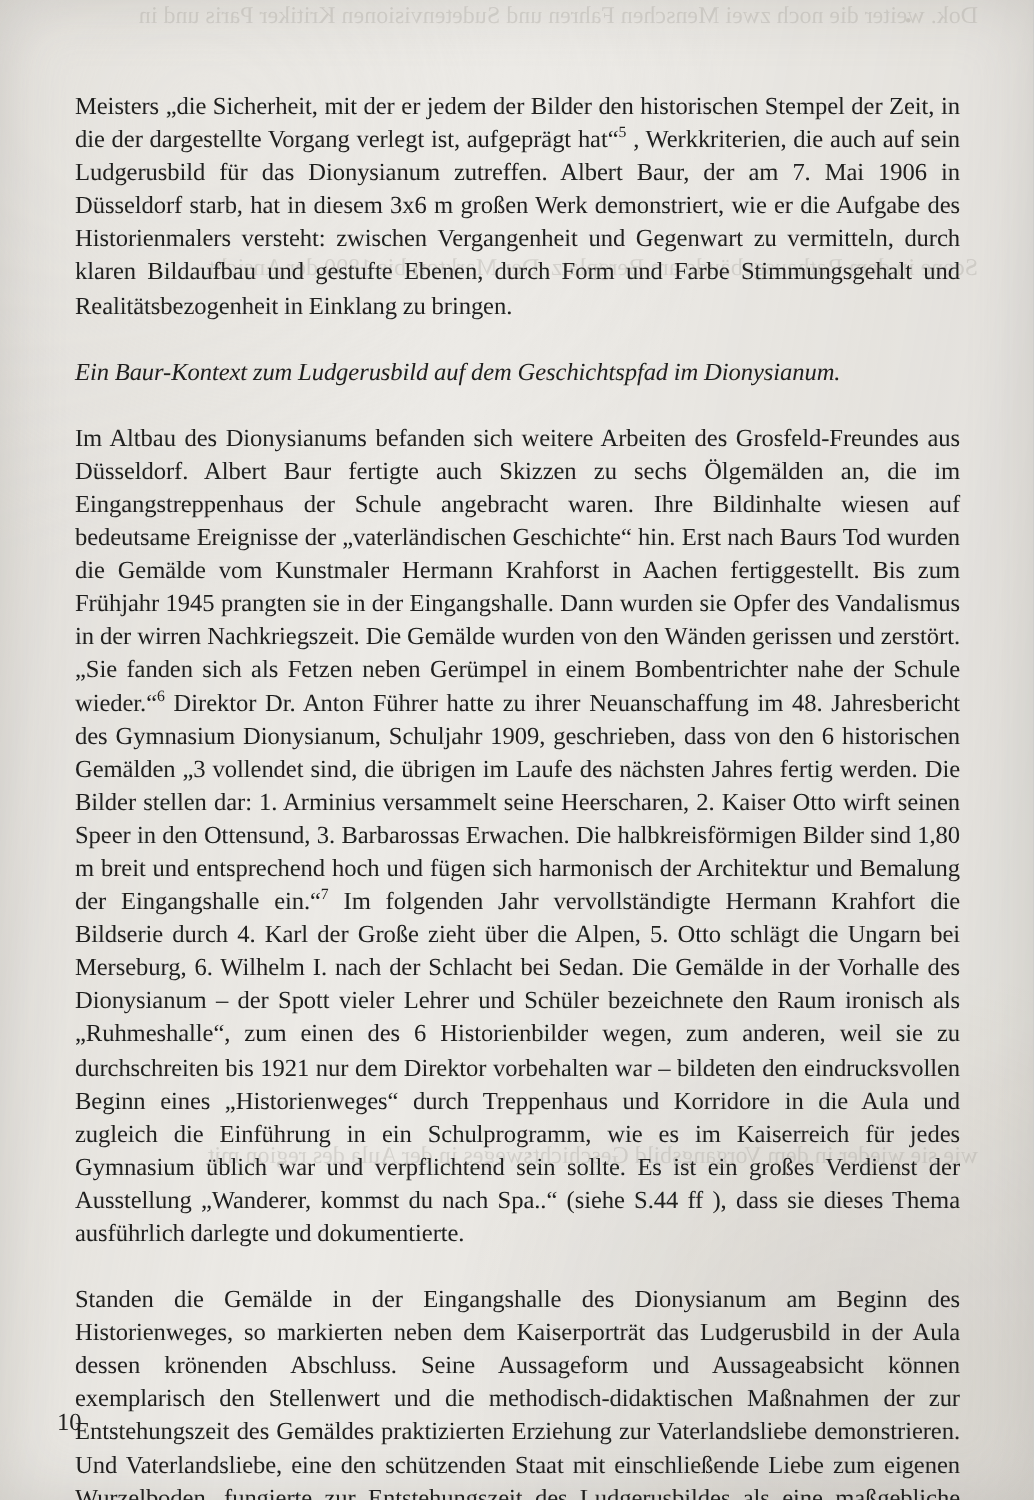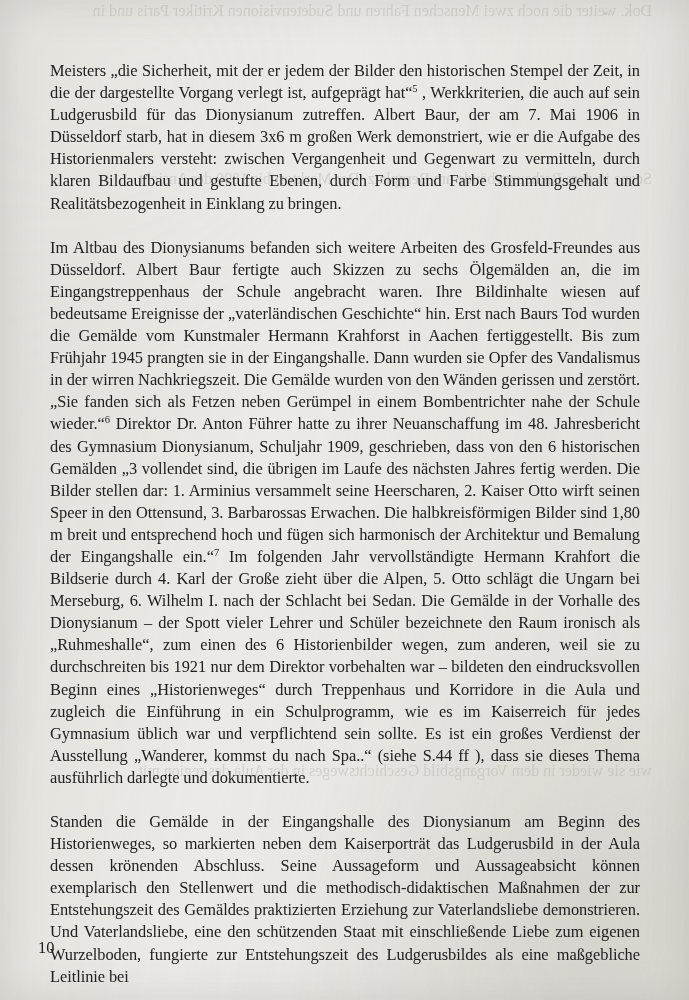--- a/index.html
+++ b/index.html
@@ -124,20 +124,21 @@
   <div class="bleed bleed-c">Dok. weiter die noch zwei Menschen Fahren und Sudetenvisionen Kritiker Paris und in</div>
 
   <div class="speck" style="left:604px; top:12px; width:3px; height:3px;"></div>
   <div class="speck" style="left:352px; top:768px; width:2px; height:2px;"></div>
   <div class="speck" style="left:112px; top:974px; width:2px; height:2px;"></div>
 
   <div class="textblock">
 
     <p class="body"><span>Meisters „die Sicherheit, mit der er jedem der Bilder den historischen Stempel der Zeit, in die der dargestellte Vorgang verlegt ist, aufgeprägt hat“</span><sup class="fn">5</sup><span> , Werkkriterien, die auch auf sein Ludgerusbild für das Dionysianum zutreffen. Albert Baur, der am 7. Mai 1906 in Düsseldorf starb, hat in diesem 3x6 m großen Werk demonstriert, wie er die Aufgabe des Historienmalers versteht: zwischen Vergangenheit und Gegenwart zu vermitteln, durch klaren Bildaufbau und gestufte Ebenen, durch Form und Farbe Stimmungsgehalt und Realitätsbezogenheit in Einklang zu bringen.</span></p>
 
+    <p class="body section-heading">Ein Baur-Kontext zum Ludgerusbild auf dem Geschichtspfad im Dionysianum.</p>
 
     <p class="body"><span>Im Altbau des Dionysianums befanden sich weitere Arbeiten des Grosfeld-Freundes aus Düsseldorf. Albert Baur fertigte auch Skizzen zu sechs Ölgemälden an, die im Eingangstreppenhaus der Schule angebracht waren. Ihre Bildinhalte wiesen auf bedeutsame Ereignisse der „vaterländischen Geschichte“ hin. Erst nach Baurs Tod wurden die Gemälde vom Kunstmaler Hermann Krahforst in Aachen fertiggestellt. Bis zum Frühjahr 1945 prangten sie in der Eingangshalle. Dann wurden sie Opfer des Vandalismus in der wirren Nachkriegszeit. Die Gemälde wurden von den Wänden gerissen und zerstört. „Sie fanden sich als Fetzen neben Gerümpel in einem Bombentrichter nahe der Schule wieder.“</span><sup class="fn">6</sup><span> Direktor Dr. Anton Führer hatte zu ihrer Neuanschaffung im 48. Jahresbericht des Gymnasium Dionysianum, Schuljahr 1909, geschrieben, dass von den 6 historischen Gemälden „3 vollendet sind, die übrigen im Laufe des nächsten Jahres fertig werden. Die Bilder stellen dar: 1. Arminius versammelt seine Heerscharen, 2. Kaiser Otto wirft seinen Speer in den Ottensund, 3. Barbarossas Erwachen. Die halbkreisförmigen Bilder sind 1,80 m breit und entsprechend hoch und fügen sich harmonisch der Architektur und Bemalung der Eingangshalle ein.“</span><sup class="fn">7</sup><span> Im folgenden Jahr vervollständigte Hermann Krahfort die Bildserie durch 4. Karl der Große zieht über die Alpen, 5. Otto schlägt die Ungarn bei Merseburg, 6. Wilhelm I. nach der Schlacht bei Sedan. Die Gemälde in der Vorhalle des Dionysianum – der Spott vieler Lehrer und Schüler bezeichnete den Raum ironisch als „Ruhmeshalle“, zum einen des 6 Historienbilder wegen, zum anderen, weil sie zu durchschreiten bis 1921 nur dem Direktor vorbehalten war – bildeten den eindrucksvollen Beginn eines „Historienweges“ durch Treppenhaus und Korridore in die Aula und zugleich die Einführung in ein Schulprogramm, wie es im Kaiserreich für jedes Gymnasium üblich war und verpflichtend sein sollte. Es ist ein großes Verdienst der Ausstellung „Wanderer, kommst du nach Spa..“ (siehe S.44 ff ), dass sie dieses Thema ausführlich darlegte und dokumentierte.</span></p>
 
     <p class="body">Standen die Gemälde in der Eingangshalle des Dionysianum am Beginn des Historienweges, so markierten neben dem Kaiserporträt das Ludgerusbild in der Aula dessen krönenden Abschluss. Seine Aussageform und Aussageabsicht können exemplarisch den Stellenwert und die methodisch-didaktischen Maßnahmen der zur Entstehungszeit des Gemäldes praktizierten Erziehung zur Vaterlandsliebe demonstrieren. Und Vaterlandsliebe, eine den schützenden Staat mit einschließende Liebe zum eigenen Wurzelboden, fungierte zur Entstehungszeit des Ludgerusbildes als eine maßgebliche Leitlinie bei</p>
 
   </div>
 
   <div class="folio">10</div>
 
 </div>

